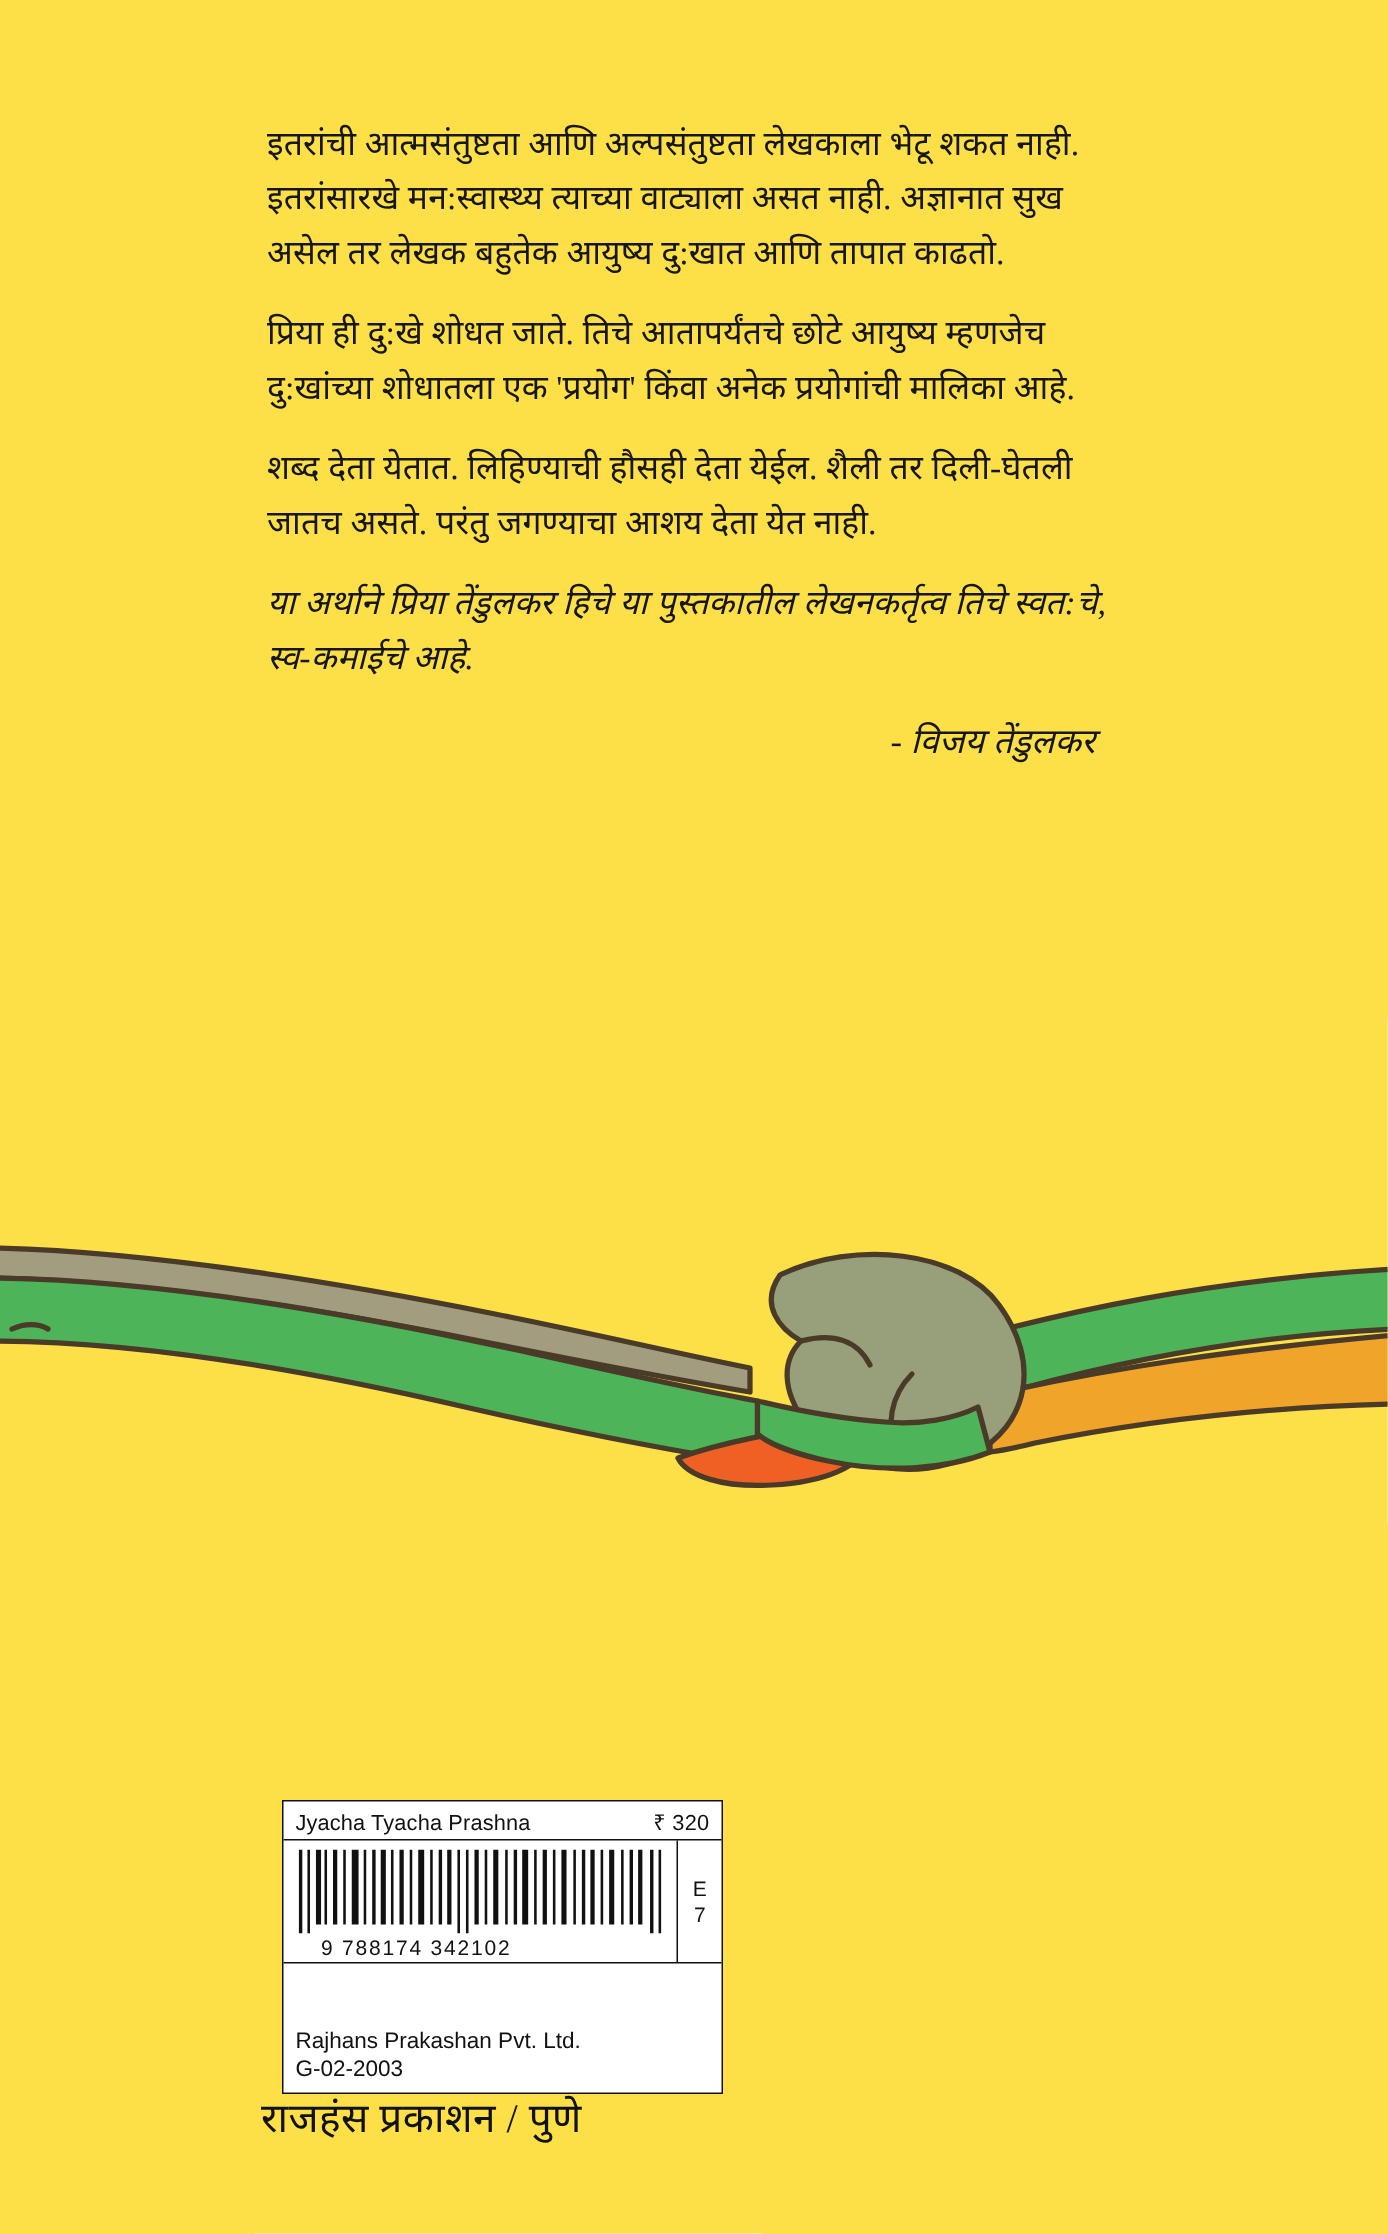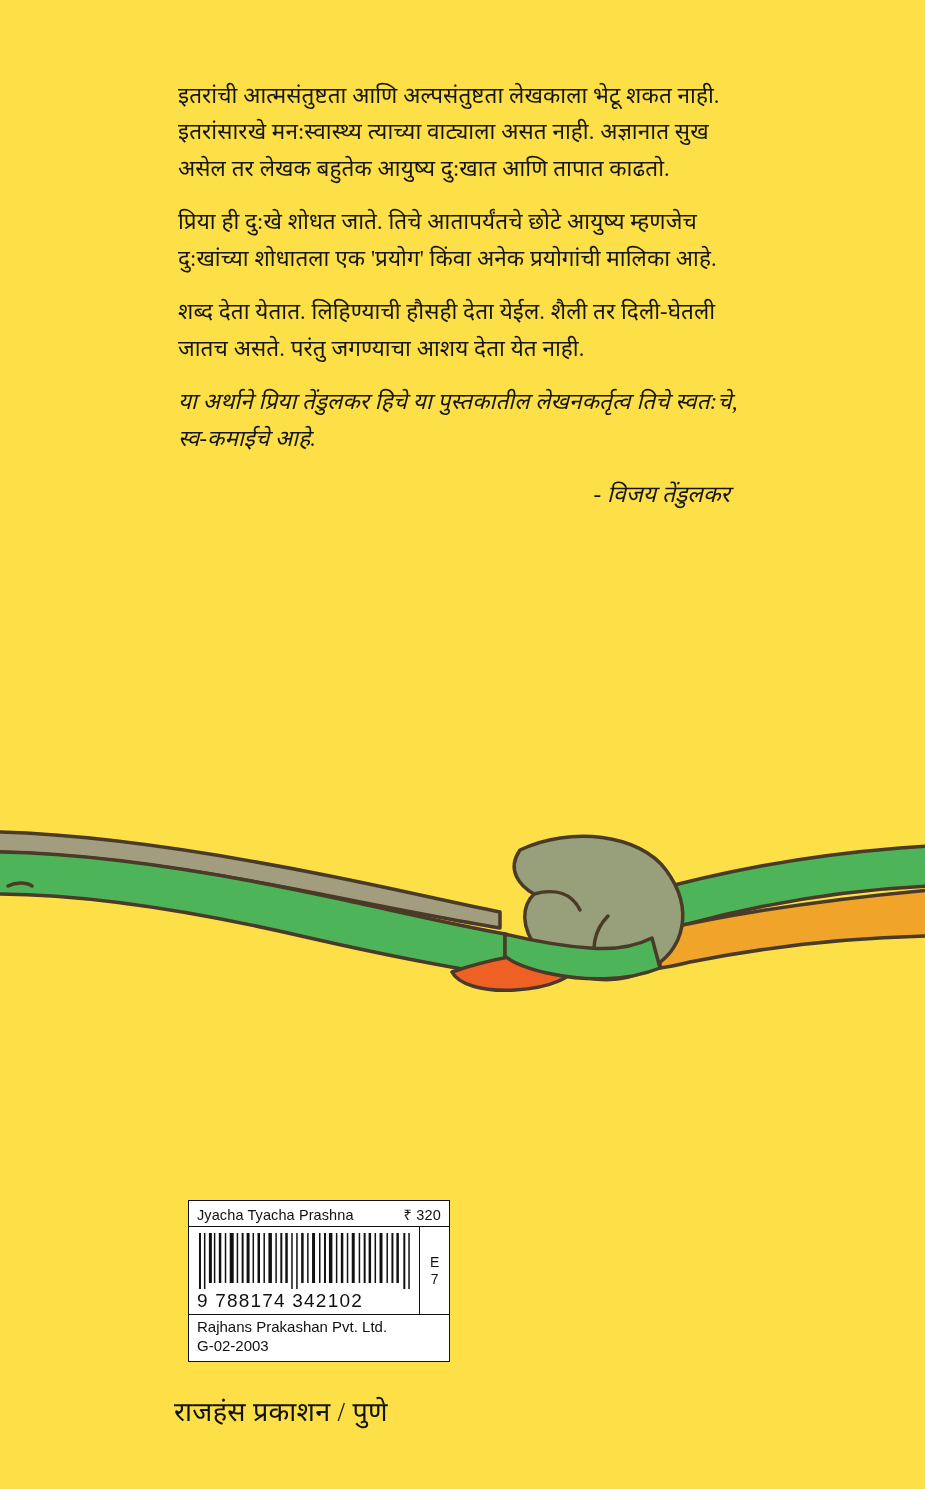--- a/index.html
+++ b/index.html
@@ -58,21 +58,21 @@
     top: 790px;
     width: 925px;
     height: 250px;
   }
 
   
   .barcode-block {
     position: absolute;
     left: 188px;
     top: 1200px;
-    width: 262px;
+    width: 294px;
     border: 1.6px solid #111;
     background: #fff;
     box-sizing: border-box;
   }
   .bc-row-top {
     display: flex;
     justify-content: space-between;
     align-items: baseline;
     padding: 3px 8px 2px 8px;
     border-bottom: 1.4px solid #111;
@@ -92,45 +92,47 @@
     padding: 6px 4px 2px 8px;
     box-sizing: border-box;
   }
   .bc-bars {
     height: 56px;
     width: 100%;
     display: block;
   }
   .bc-digits {
     font-family: "Liberation Sans", sans-serif;
-    font-size: 19px;
+    font-size: 14px;
     letter-spacing: 1.2px;
     color: #111;
     margin-top: 1px;
     white-space: nowrap;
+    margin-left: 17px;
   }
   .bc-side {
     width: 30px;
     border-left: 1.4px solid #111;
     display: flex;
     flex-direction: column;
     justify-content: center;
     align-items: center;
     font-size: 14px;
     line-height: 1.15;
     color: #111;
     padding: 2px 0;
     box-sizing: border-box;
   }
 
   .bc-footer {
     padding: 3px 8px 5px 8px;
     font-size: 15px;
     color: #111;
     line-height: 1.25;
+    margin-top: 40px;
   }
   .bc-footer .pub { display: block; }
   .bc-footer .code { display: block; text-align: left; }
 
   
   .publisher {
     position: absolute;
     left: 174px;
     top: 1392px;
     font-family: "Liberation Serif", serif;

